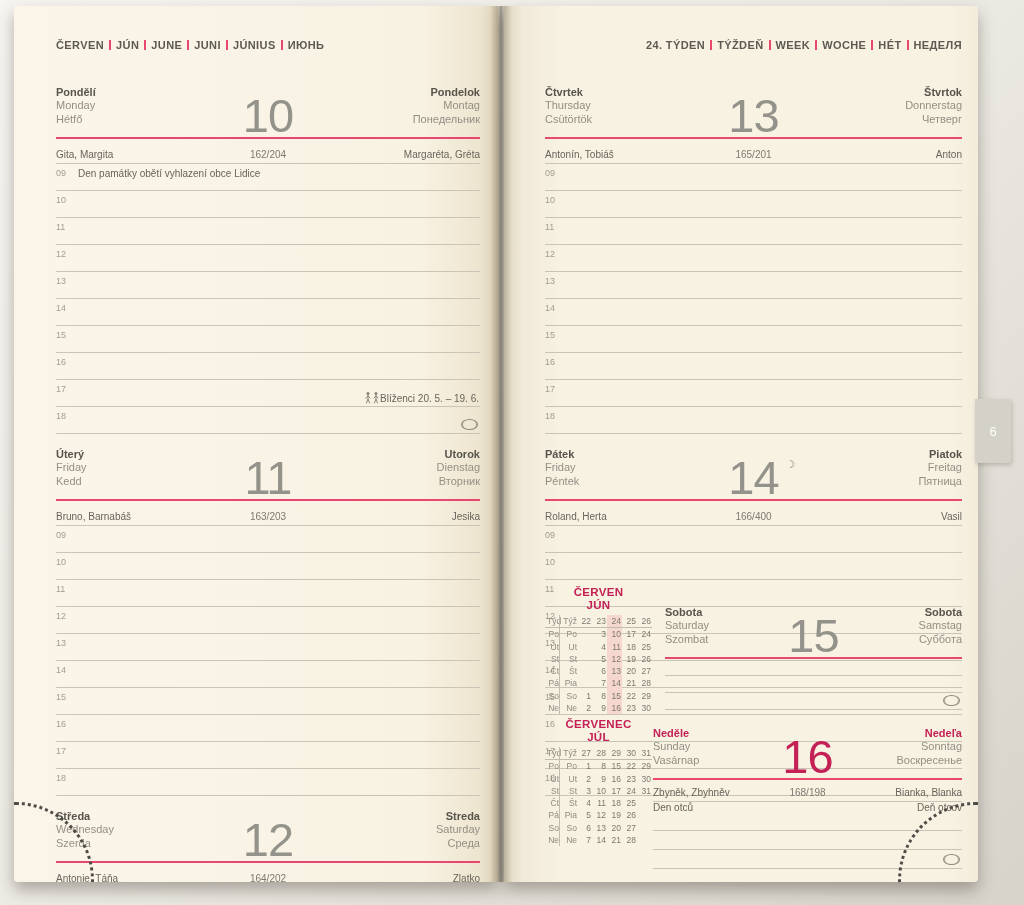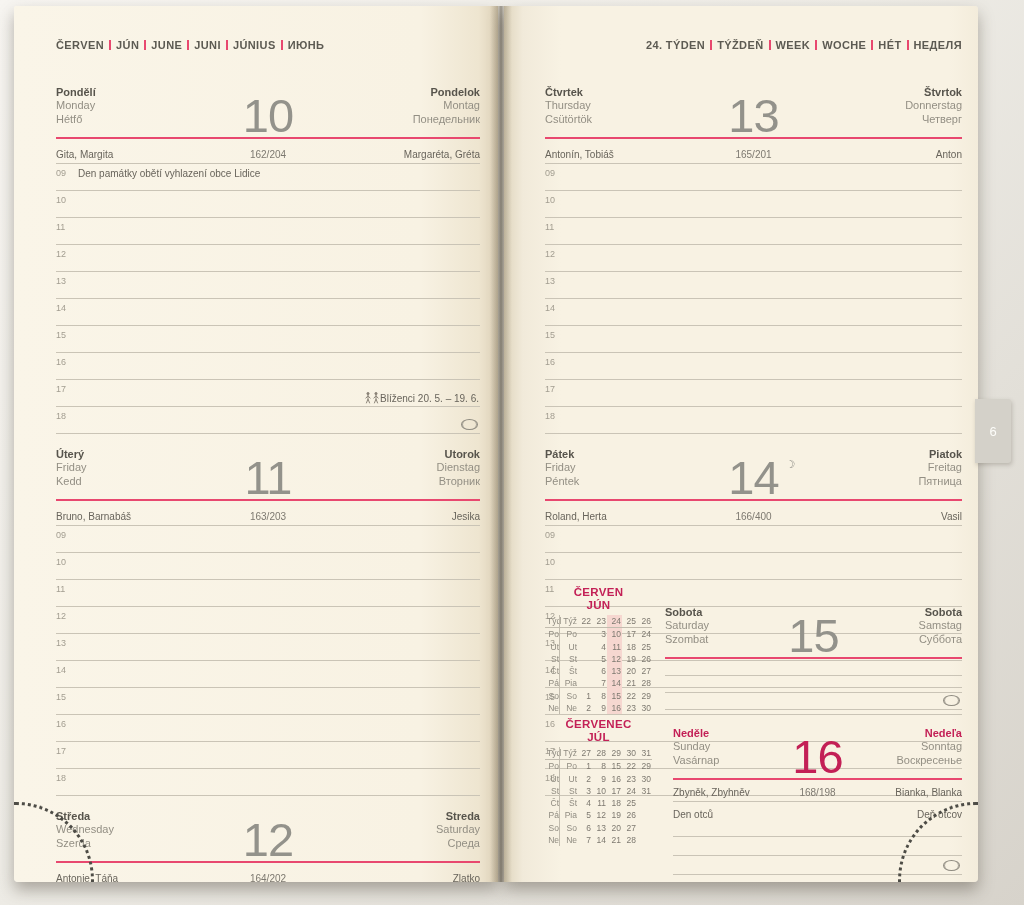--- a/index.html
+++ b/index.html
@@ -43,28 +43,28 @@
   .names-row{height:21px;border-bottom:1px solid #cac4b6;position:relative;display:flex;justify-content:space-between;align-items:flex-end;padding-bottom:3px;font-size:10px;color:#68645b}
   .names-row .nc{position:absolute;left:50%;transform:translateX(-50%);bottom:3px;color:#7d7970}
   .hour-row{height:18px;border-bottom:1px solid #cac4b6;position:relative;display:flex;align-items:center;padding-bottom:8px}
   .hlabel{font-size:9px;color:#a29d90;width:22px}
   .event{font-size:10px;color:#68645b}
   .right-note{position:absolute;right:1px;bottom:2px;font-size:10px;color:#68645b;display:flex;align-items:center;}
   .oval{position:absolute;right:2px;bottom:3px;width:15px;height:9px;border:1px solid #8f8b80;border-radius:50%;box-shadow:inset 2px 0 0 -1px #a9a499,inset -2px 0 0 -1px #a9a499}
 
   
   .sat-block{position:absolute;top:578px;left:120px;right:0}
-  .sun-block{position:absolute;top:708px;left:128px;right:0}
+  .sun-block{position:absolute;top:708px;left:108px;right:0}
   .sat-block .day-head{height:62px}
   .sun-block .day-head{height:53px}
   .sat-block .names-row{height:14px}
   .sun-block .names-row{height:18px}
   .line-row{height:16px;border-bottom:1px solid #cac4b6;position:relative}
   .sun-block .line-row{height:18px}
-  .holiday-row{height:18px;border-bottom:1px solid #cac4b6;display:flex;justify-content:space-between;align-items:flex-end;padding-bottom:16px;font-size:10px;color:#68645b}
+  .holiday-row{height:18px;border-bottom:1px solid #cac4b6;display:flex;justify-content:space-between;padding-bottom:10px;font-size:10px;color:#68645b}
   .sunday .primary{color:#c32056}
   .sunday .dh-num{color:#c32056}
 
   
   .minical{position:absolute;left:0;width:107px}
   .minical-june{top:580px}
   .minical-july{top:712px}
   .mc-title,.mc-title2{font-size:11.5px;font-weight:bold;color:#c32056;text-align:center;letter-spacing:.3px;line-height:13px}
   .mc-title2{margin-bottom:3px}
   .mc-grid{display:grid;grid-template-columns:14px 18px repeat(5,15px)}

